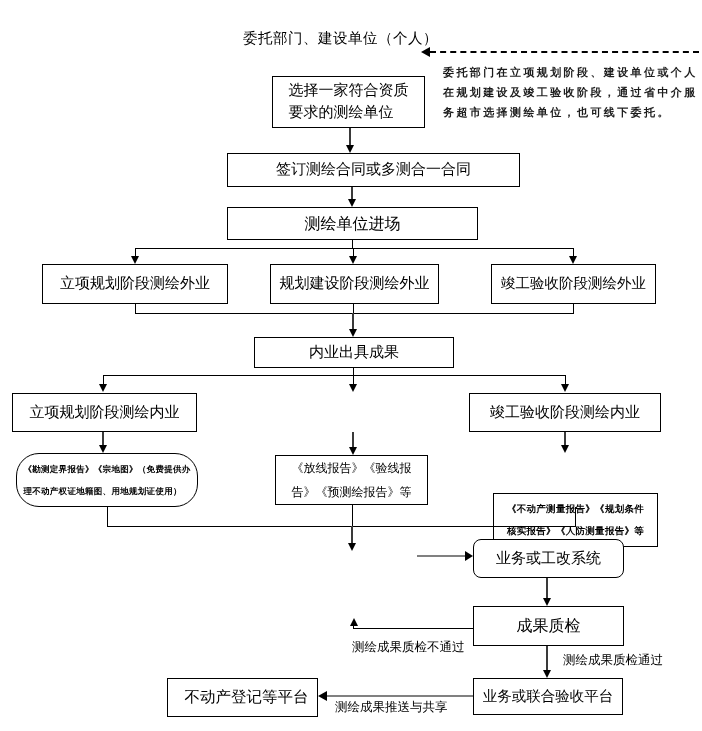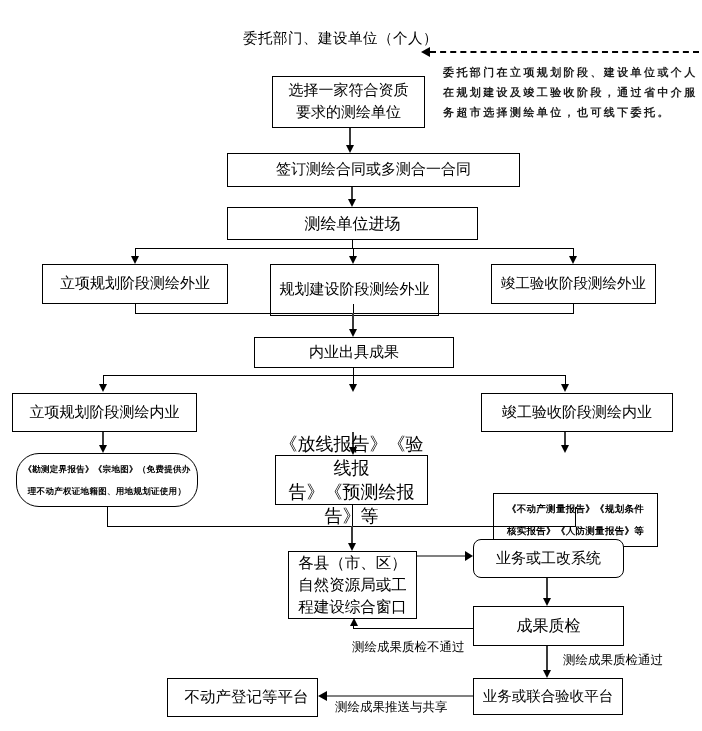--- a/index.html
+++ b/index.html
@@ -3,21 +3,21 @@
 <meta charset="utf-8">
 <style>
   html,body { margin:0; padding:0; background:#fff; }
   #canvas {
     position:relative; width:702px; height:731px; background:#ffffff;
     font-family:"DejaVu Sans","Liberation Sans",sans-serif; color:#000;
     overflow:hidden;
   }
   .box {
     position:absolute; box-sizing:border-box; border:1px solid #000; background:#fff;
-    display:flex; align-items:center; justify-content:center; text-align:center;
+    display:flex; align-items:center; justify-content:center; 
     white-space:pre-line; line-height:1.45;
   }
   .hline { position:absolute; height:1px; background:#000; }
   .vline { position:absolute; width:1px; background:#000; }
   .ashaft-v { position:absolute; width:2px; background:#3a3a3a; }
   .ashaft-h-gray { position:absolute; height:2px; background:#808080; }
   .head-down { position:absolute; width:0; height:0;
     border-left:4px solid transparent; border-right:4px solid transparent; border-top:8px solid #000; }
   .head-up { position:absolute; width:0; height:0;
     border-left:4px solid transparent; border-right:4px solid transparent; border-bottom:8px solid #000; }
@@ -63,21 +63,21 @@
   <div class="vline" style="left:352px; top:240px; height:8px;"></div>
   <div class="hline" style="left:135px; top:248px; width:439px;"></div>
   <div class="vline" style="left:135px; top:248px; height:9px;"></div>
   <div class="head-down" style="left:131px; top:256px;"></div>
   <div class="vline" style="left:353px; top:248px; height:9px;"></div>
   <div class="head-down" style="left:349px; top:256px;"></div>
   <div class="vline" style="left:573px; top:248px; height:9px;"></div>
   <div class="head-down" style="left:569px; top:256px;"></div>
 
   <div class="box" style="left:42px; top:264px; width:186px; height:40px; font-size:15px;">立项规划阶段测绘外业</div>
-  <div class="box" style="left:270px; top:264px; width:169px; height:52px; font-size:15px;">规划建设阶段测绘外业</div>
+  <div class="box" style="left:270px; top:264px; width:169px; height:40px; font-size:15px;">规划建设阶段测绘外业</div>
   <div class="box" style="left:491px; top:264px; width:165px; height:40px; font-size:14.5px;">竣工验收阶段测绘外业</div>
 
   <div class="vline" style="left:135px; top:304px; height:10px;"></div>
   <div class="vline" style="left:353px; top:304px; height:10px;"></div>
   <div class="vline" style="left:573px; top:304px; height:10px;"></div>
   <div class="hline" style="left:135px; top:313px; width:438px;"></div>
   <div class="ashaft-v" style="left:352px; top:313px; height:16px;"></div>
   <div class="head-down" style="left:349px; top:329px;"></div>
 
   <div class="box" style="left:254px; top:337px; width:200px; height:31px; font-size:15px;">内业出具成果</div>
@@ -85,46 +85,43 @@
   <div class="vline" style="left:353px; top:368px; height:7px;"></div>
   <div class="hline" style="left:103px; top:375px; width:462px;"></div>
   <div class="vline" style="left:103px; top:375px; height:10px;"></div>
   <div class="head-down" style="left:99px; top:384px;"></div>
   <div class="vline" style="left:353px; top:375px; height:10px;"></div>
   <div class="head-down" style="left:349px; top:384px;"></div>
   <div class="vline" style="left:565px; top:375px; height:10px;"></div>
   <div class="head-down" style="left:561px; top:384px;"></div>
 
   <div class="box" style="left:12px; top:393px; width:185px; height:39px; font-size:15px;">立项规划阶段测绘内业</div>
-  <div class="box" style="left:469px; top:393px; width:192px; height:39px; font-size:15px;margin-left:12px;">竣工验收阶段测绘内业</div>
+  <div class="box" style="left:469px; top:393px; width:192px; height:39px; font-size:15px;">竣工验收阶段测绘内业</div>
 
   <div class="ashaft-v" style="left:102px; top:432px; height:13px;"></div>
   <div class="head-down" style="left:99px; top:445px;"></div>
   <div class="ashaft-v" style="left:352px; top:432px; height:15px;"></div>
   <div class="head-down" style="left:349px; top:447px;"></div>
   <div class="ashaft-v" style="left:564px; top:432px; height:13px;"></div>
   <div class="head-down" style="left:561px; top:445px;"></div>
 
   <div class="box small-docs" style="left:16px; top:453px; width:182px; height:54px;border-radius:23px;">《勘测定界报告》《宗地图》（免费提供办
 理不动产权证地籍图、用地规划证使用）</div>
-  <div class="box" style="left:275px; top:455px; width:153px; height:50px; font-size:18px; line-height:24px;">《放线报告》《验线报
+  <div class="box" style="left:275px; top:455px; width:153px; height:50px; font-size:12px; line-height:24px;">《放线报告》《验线报
 告》《预测绘报告》等</div>
   <div class="box small-docs-r" style="left:493px; top:453px; width:165px; height:54px;margin-top:40px;">《不动产测量报告》《规划条件
 核实报告》《人防测量报告》等</div>
 
   <div class="vline" style="left:107px; top:507px; height:20px;"></div>
   <div class="vline" style="left:575px; top:507px; height:20px;"></div>
   <div class="hline" style="left:107px; top:526px; width:469px;"></div>
   <div class="vline" style="left:352px; top:505px; height:21px;"></div>
   <div class="ashaft-v" style="left:351px; top:526px; height:17px;"></div>
   <div class="head-down" style="left:348px; top:543px;"></div>
 
-  <div class="box" style="left:288px; top:551px; width:129px; height:68px; font-size:15.5px; line-height:22px;">各县（市、区）
-自然资源局或工
-程建设综合窗口</div>
 
   <div class="ashaft-h-gray" style="left:417px; top:555px; width:48px;"></div>
   <div class="head-right" style="left:465px; top:551px;"></div>
 
   <div class="box" style="left:473px; top:539px; width:151px; height:39px; font-size:15px;border-radius:8px;">业务或工改系统</div>
 
   <div class="ashaft-v" style="left:546px; top:578px; height:20px;"></div>
   <div class="head-down" style="left:543px; top:598px;"></div>
 
   <div class="box" style="left:473px; top:606px; width:151px; height:40px; font-size:16px;">成果质检</div>

